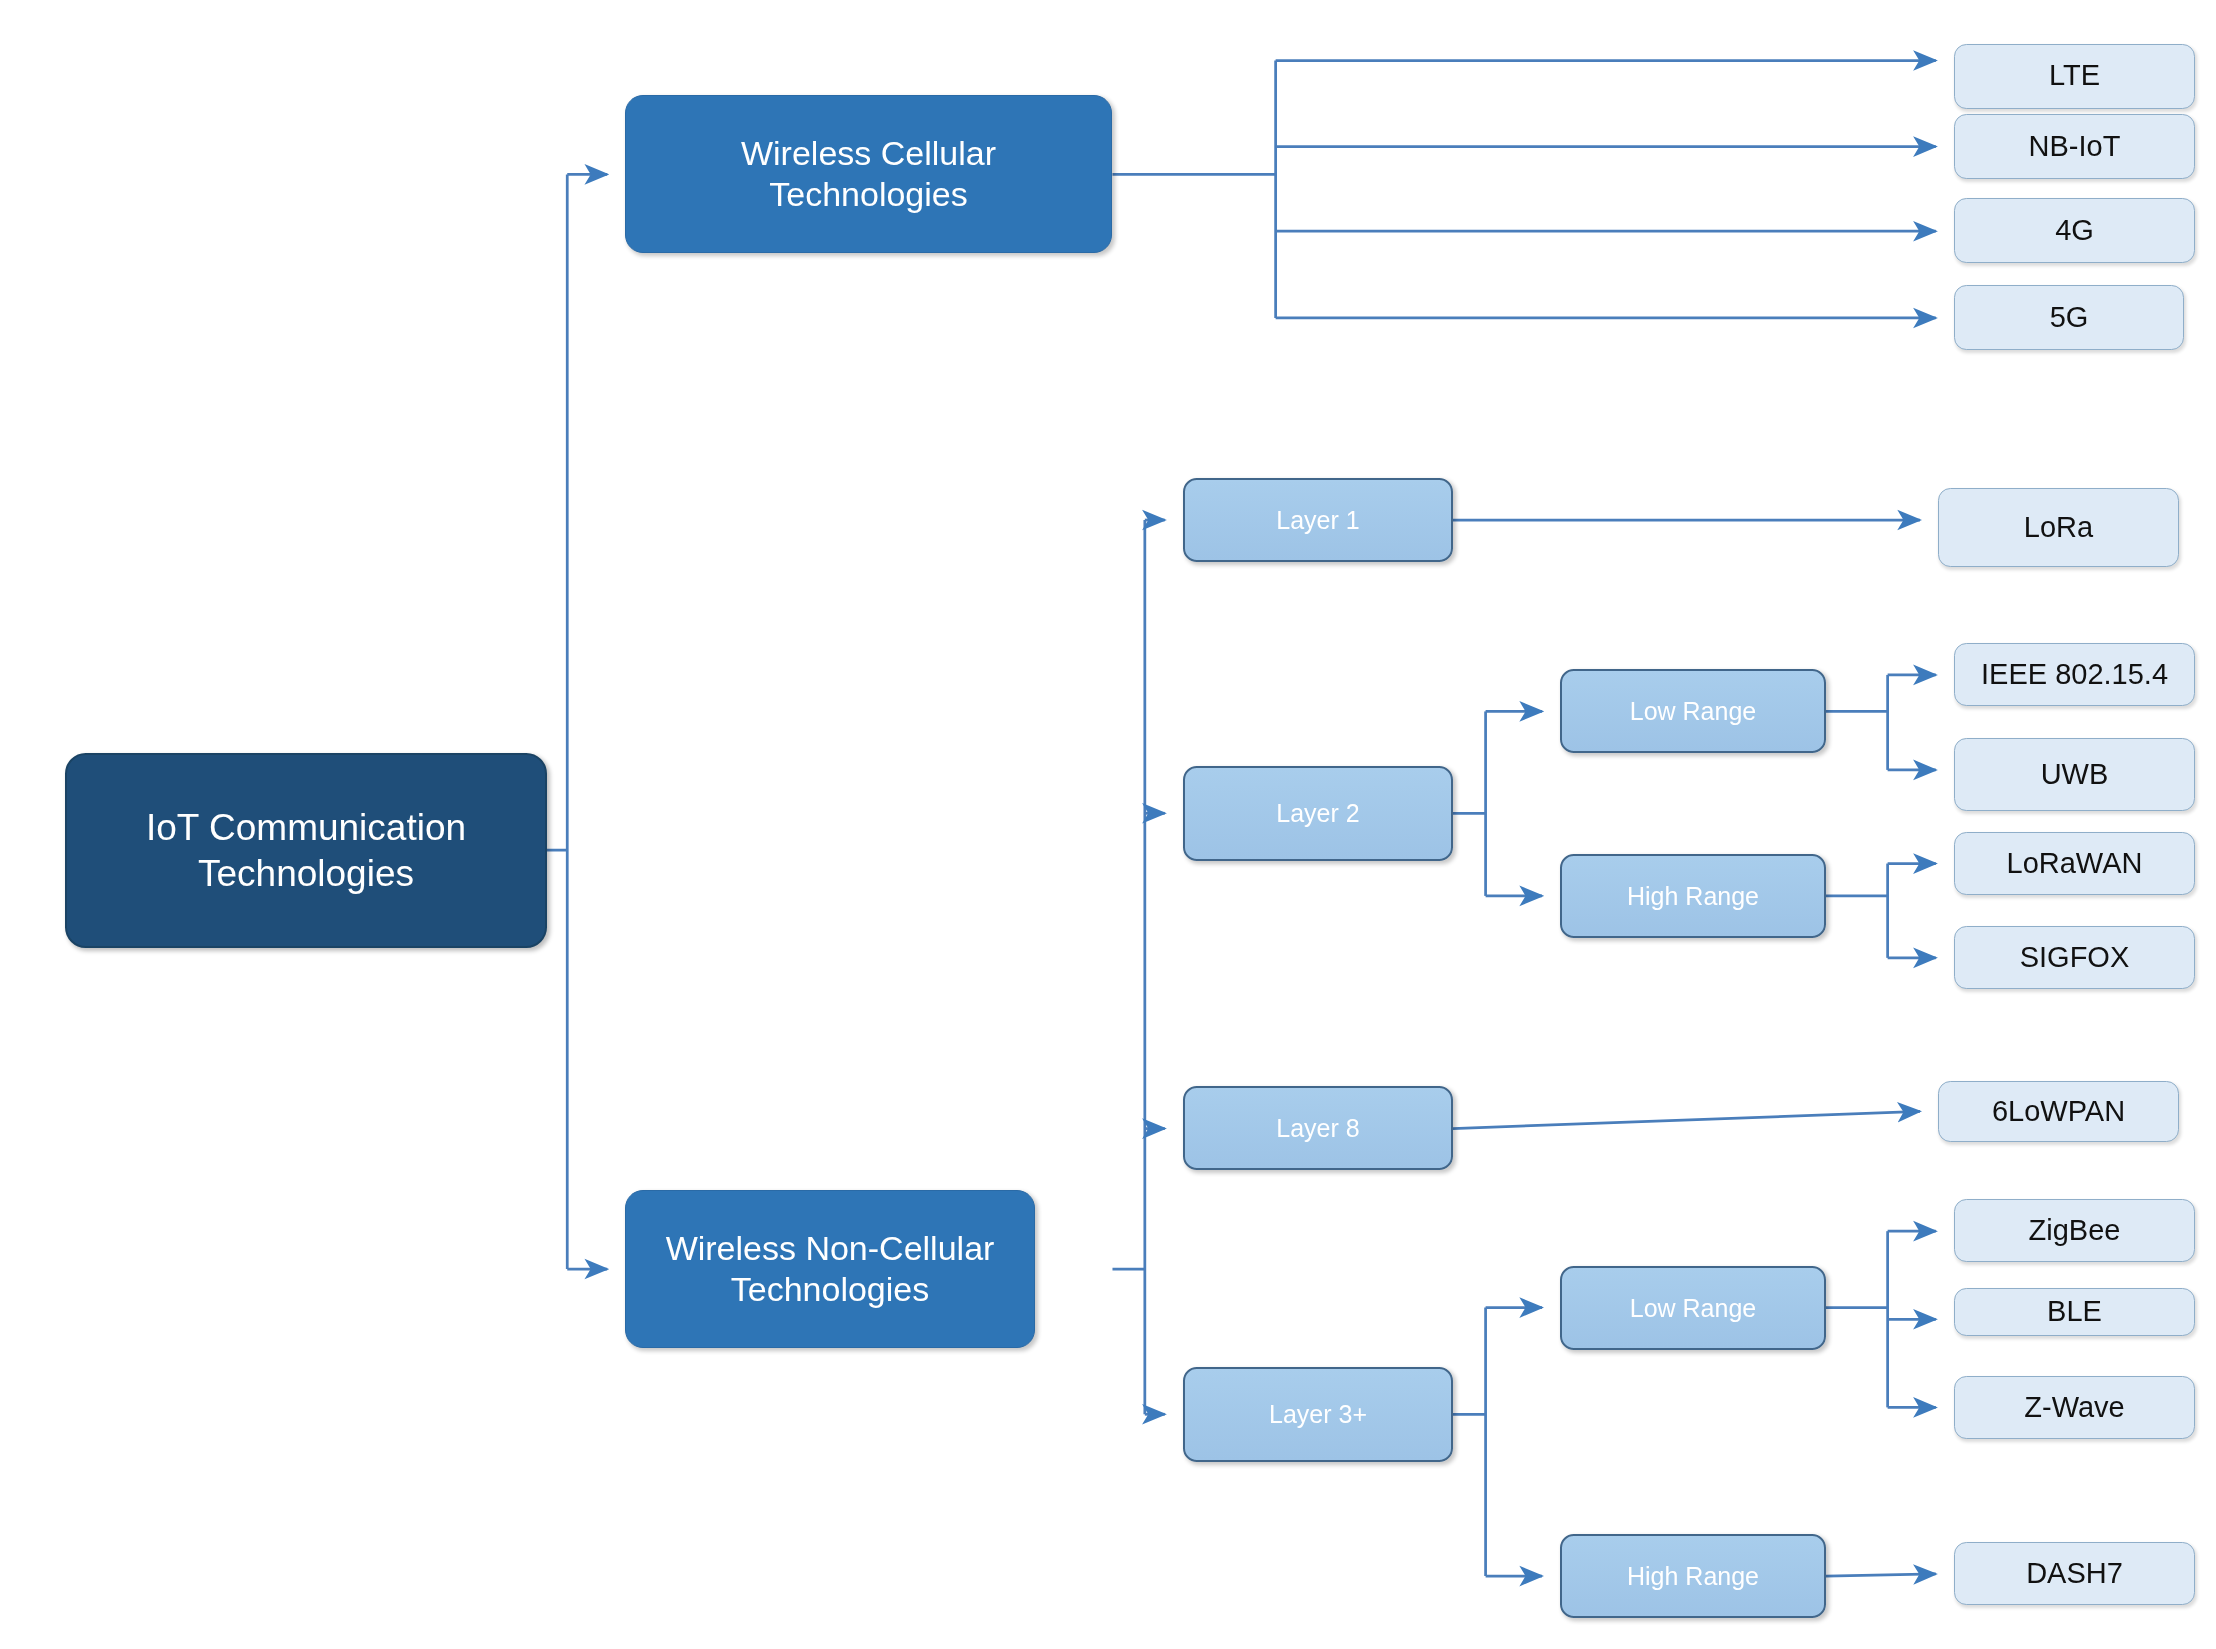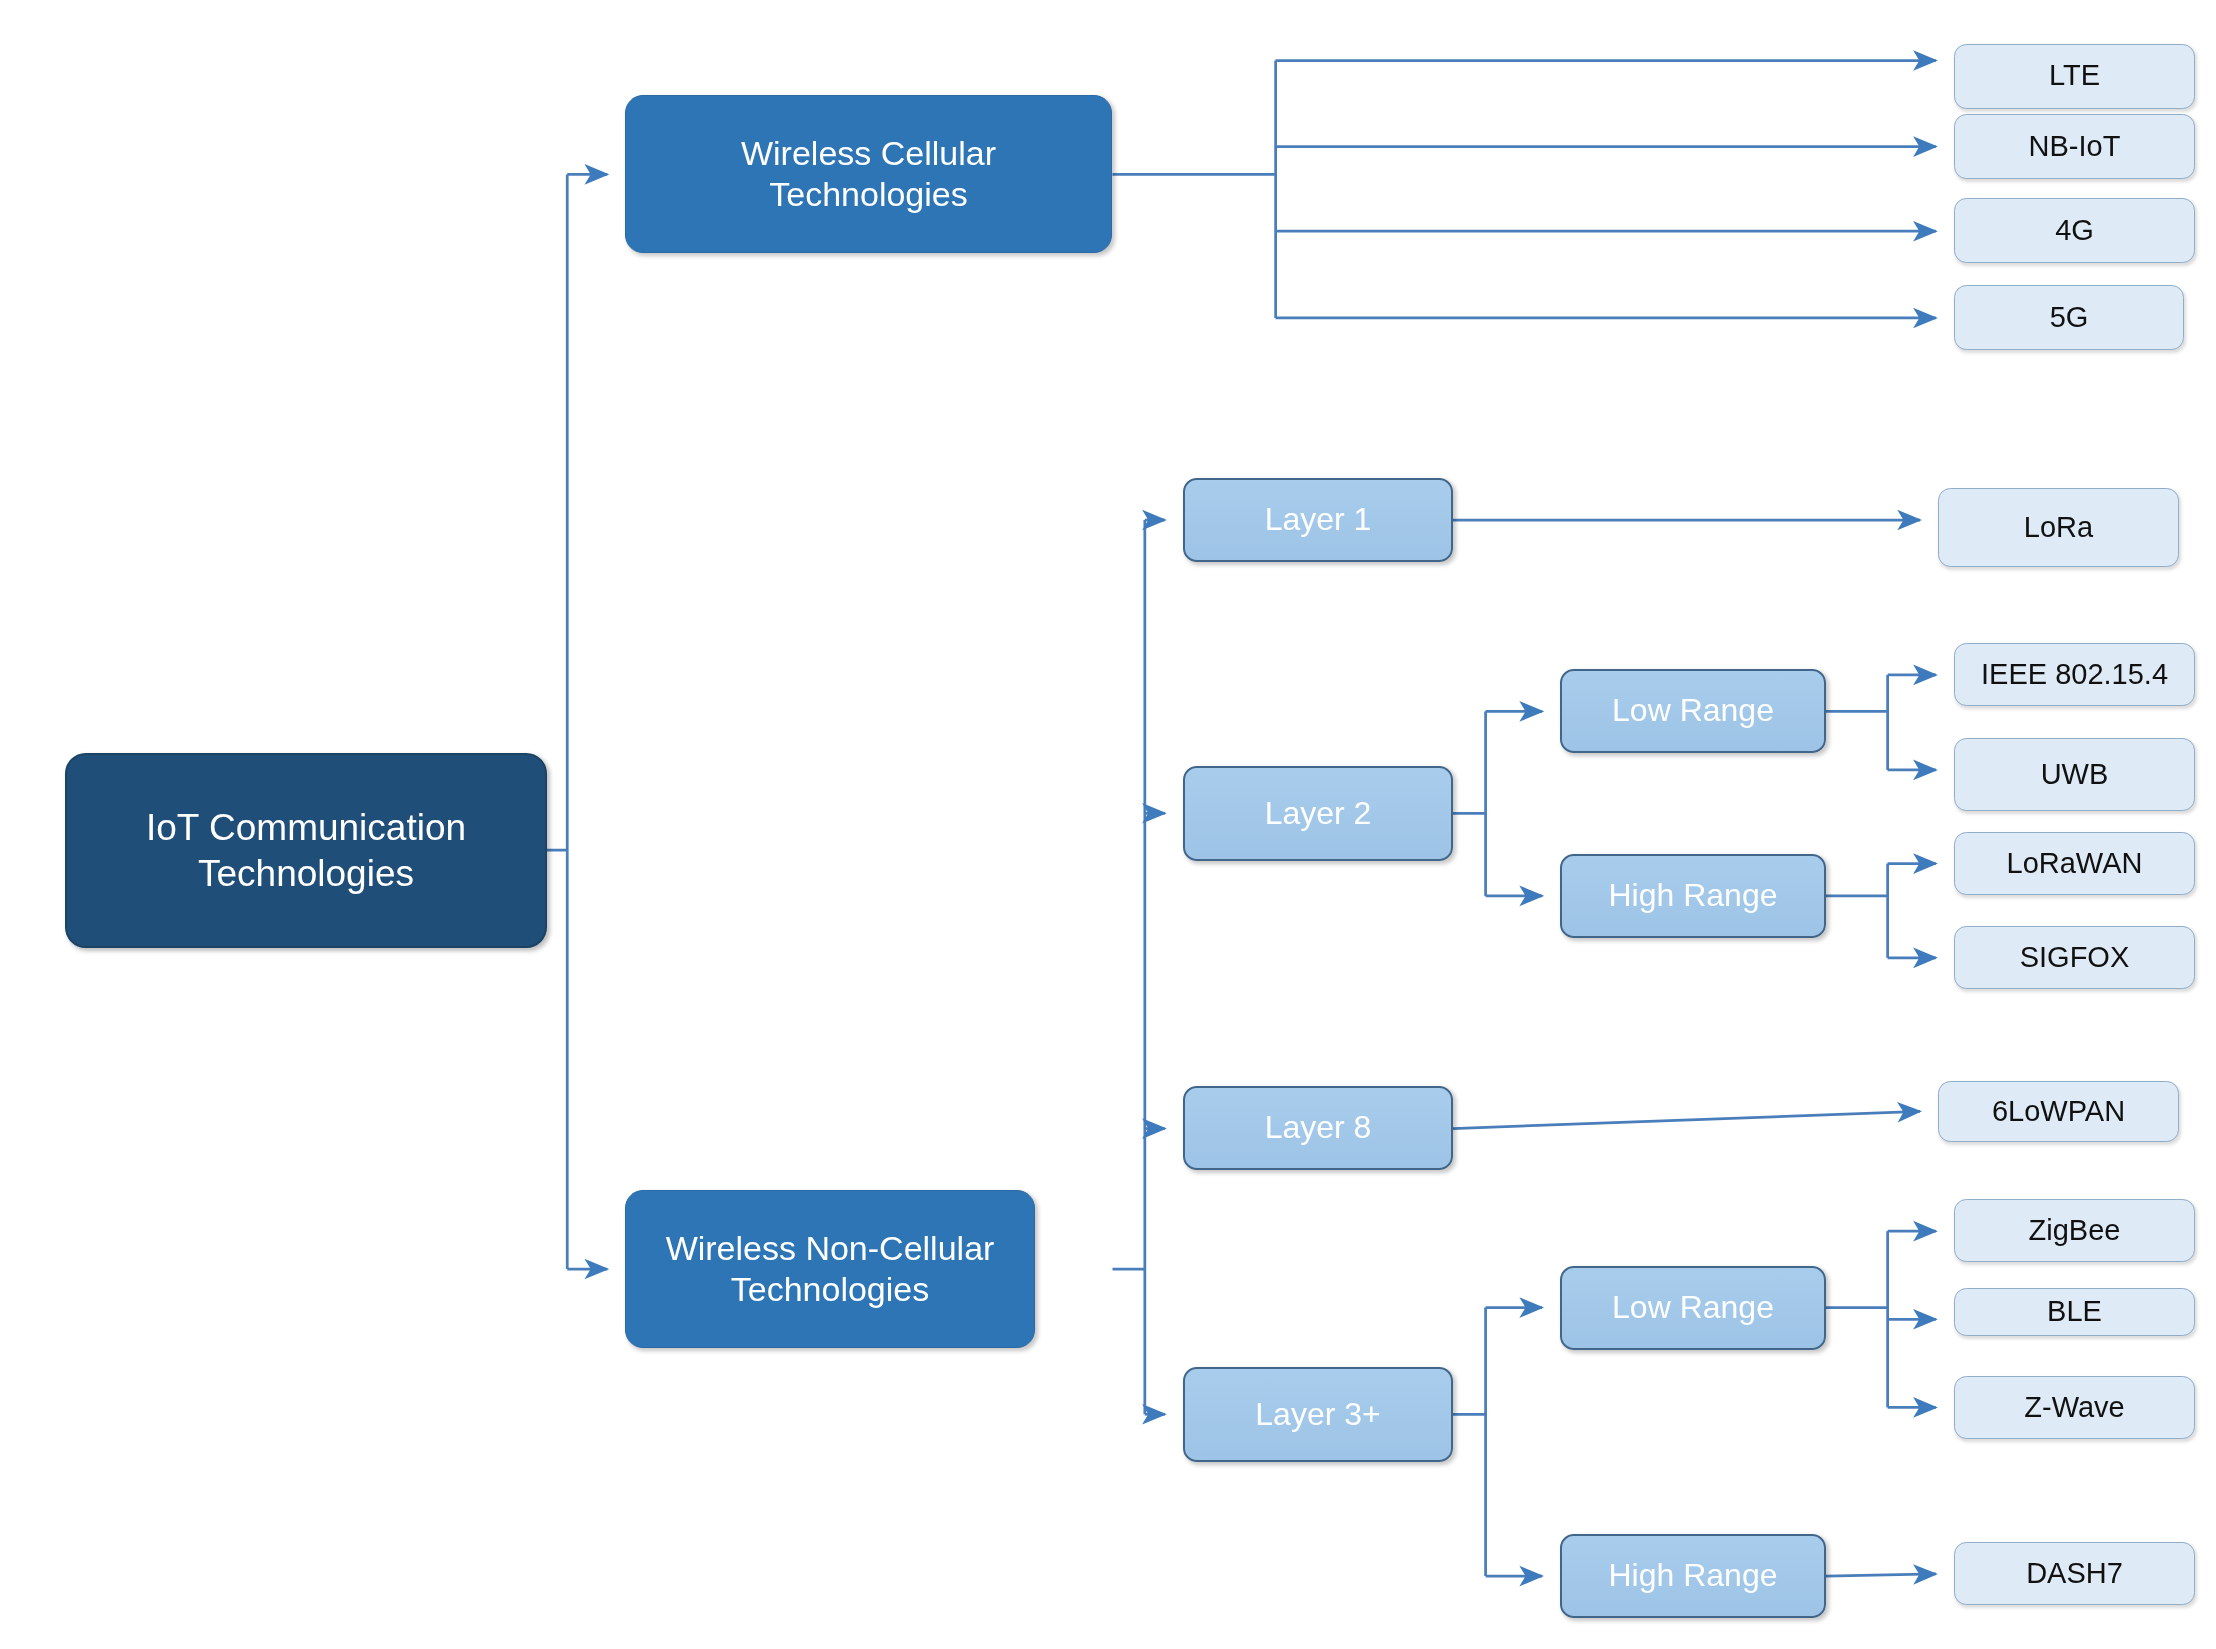--- a/index.html
+++ b/index.html
@@ -52,21 +52,21 @@
     border-radius: 18px;
     font-size: 34px;
     box-shadow: 2.1px 2.8px 4.1px rgba(0,0,0,0.22);
   }
   
   .node.layer {
     background: linear-gradient(180deg,#a8cdec 0%, #9DC3E6 100%);
     color: #ffffff;
     border: 2.1px solid #41668a;
     border-radius: 13.8px;
-    font-size: 32px;
+    font-size: 25px;
     box-shadow: 2.1px 2.8px 4.1px rgba(0,0,0,0.22);
   }
   
   .node.leaf {
     background: #DEEAF6;
     color: #111111;
     border: 1.4px solid #8faec9;
     border-radius: 12.4px;
     font-size: 29px;
     box-shadow: 1.4px 2.1px 3.4px rgba(0,0,0,0.14);

